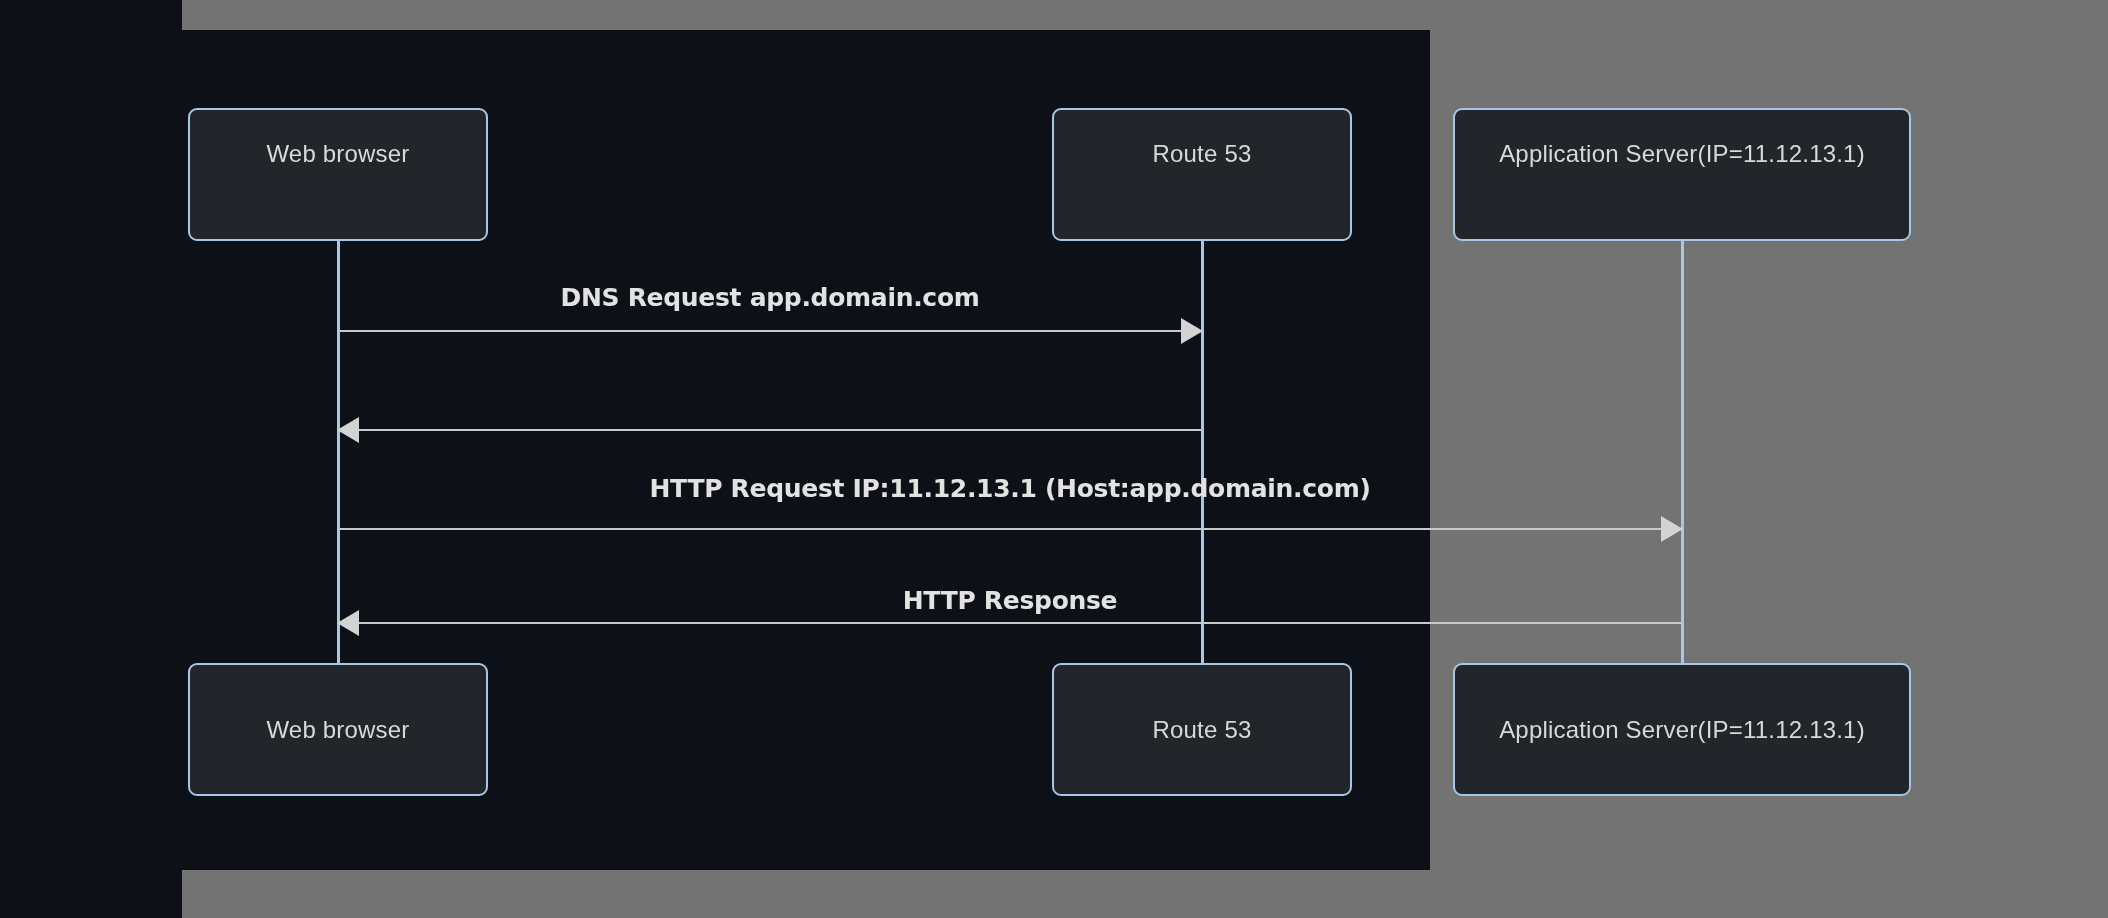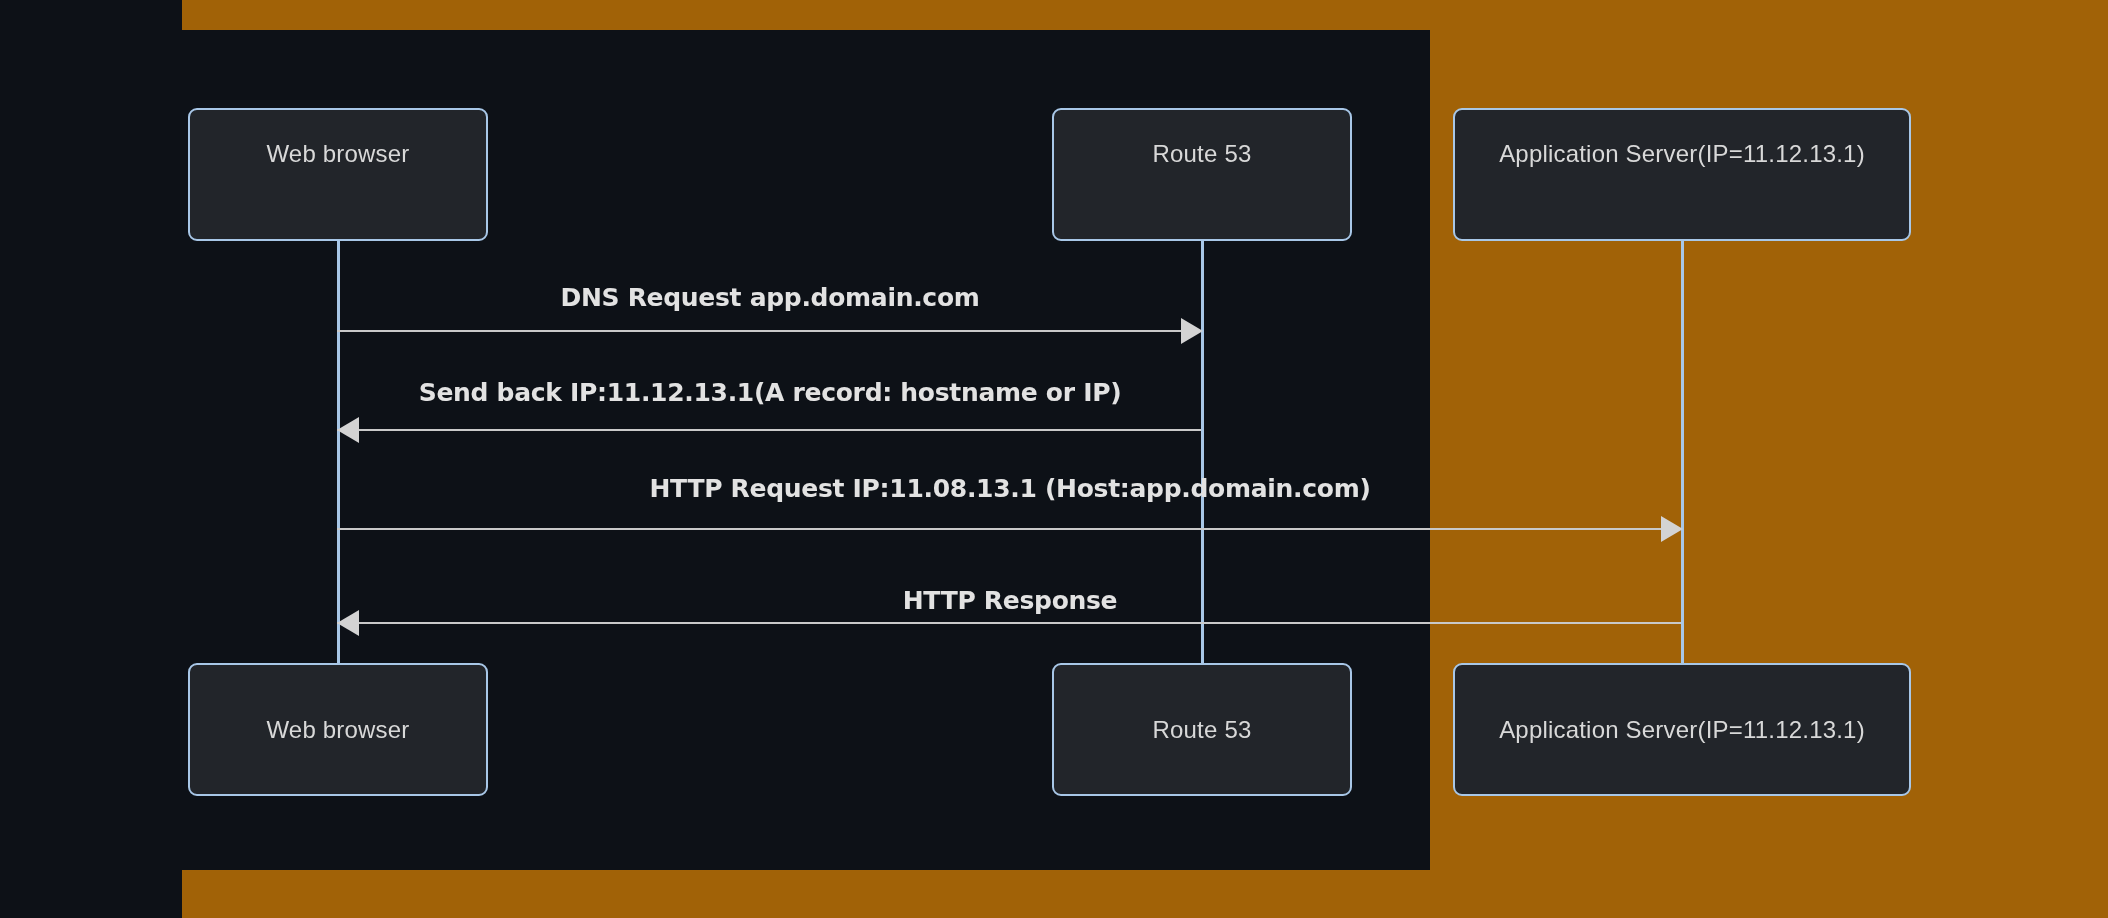--- a/index.html
+++ b/index.html
@@ -4,21 +4,21 @@
 <style>
   html, body {
     margin: 0;
     padding: 0;
     background: #090c10;
   }
   #stage {
     position: relative;
     width: 2108px;
     height: 918px;
-    background: #a16207;
+    background: #737373;
     overflow: hidden;
     font-family: "Liberation Sans", sans-serif;
   }
   
   .backdrop-panel {
     position: absolute;
     left: 0px;
     top: 30px;
     width: 1430px;
     height: 840px;
@@ -108,25 +108,24 @@
   </div>
 
   <div class="actor-box top" style="left:1453px; top:108px; width:458px; height:133px;">
     <span>Application Server(IP=11.12.13.1)</span>
   </div>
 
   <div class="msg-label" style="left:770px; top:283px;">DNS Request app.domain.com</div>
   <div class="msg-line" style="left:337px; top:330px; width:864px;"></div>
   <div class="arrow-head right" style="left:1181px; top:318px;"></div>
 
-  <div class="msg-label" style="left:770px; top:378px;">Send back IP:11.12.13.1(A record: hostname or IP)</div>
   <div class="msg-line" style="left:337px; top:429px; width:864px;"></div>
   <div class="arrow-head left" style="left:337px; top:417px;"></div>
 
-  <div class="msg-label" style="left:1010px; top:474px;">HTTP Request IP:11.08.13.1 (Host:app.domain.com)</div>
+  <div class="msg-label" style="left:1010px; top:474px;">HTTP Request IP:11.12.13.1 (Host:app.domain.com)</div>
   <div class="msg-line" style="left:337px; top:528px; width:1344px;"></div>
   <div class="arrow-head right" style="left:1661px; top:516px;"></div>
 
   <div class="msg-label" style="left:1010px; top:569px;margin-top:17px;">HTTP Response</div>
   <div class="msg-line" style="left:337px; top:622px; width:1344px;"></div>
   <div class="arrow-head left" style="left:337px; top:610px;"></div>
 
   <div class="actor-box bottom" style="left:188px; top:663px; width:300px; height:133px;">
     <span>Web browser</span>
   </div>

